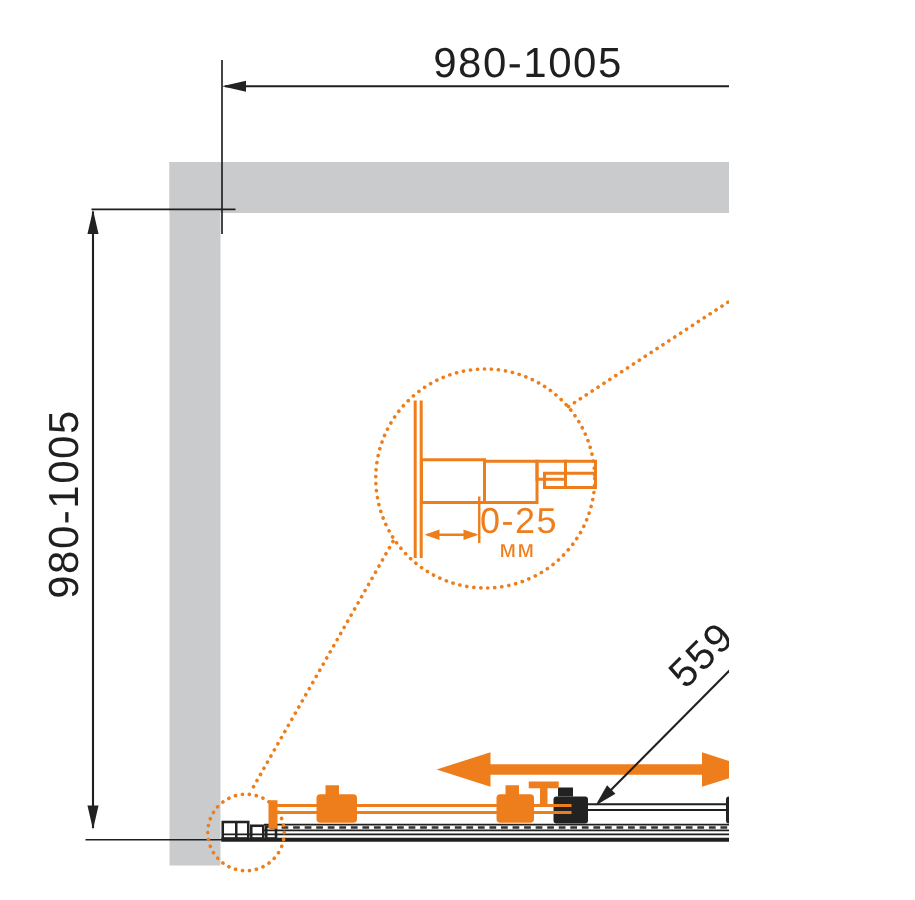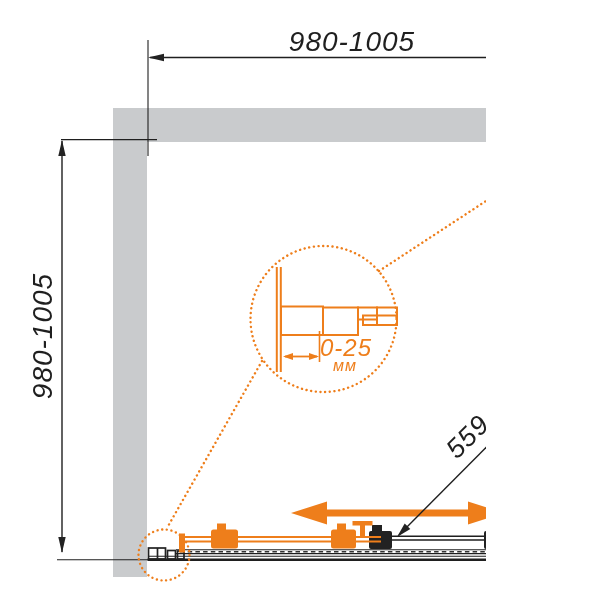--- a/index.html
+++ b/index.html
@@ -7,21 +7,20 @@
     --wall:#C9CBCD;
     --ink:#1F1F1F;
   }
   html,body{margin:0;padding:0;background:#ffffff;}
   .stage{
     position:relative;
     width:486px;height:600px;
     background:#ffffff;
     font-family:"Liberation Sans", sans-serif;
     overflow:hidden;
-    font-style:italic;
   }
   svg{display:block;}
   .dim-text{font-size:28px;fill:var(--ink);letter-spacing:1px;}
   .diag-text{font-size:27px;fill:var(--ink);letter-spacing:1px;}
   .detail-text{font-size:24px;fill:var(--orange);letter-spacing:1px;}
   .detail-unit{font-size:16px;fill:var(--orange);letter-spacing:1px;}
   .thin{stroke:var(--ink);stroke-width:1.1;fill:none;}
   .med{stroke:var(--ink);stroke-width:1.4;fill:none;}
   .thick{stroke:var(--ink);stroke-width:2.6;fill:none;}
   .prof{stroke:#222;stroke-width:1.7;fill:none;}

